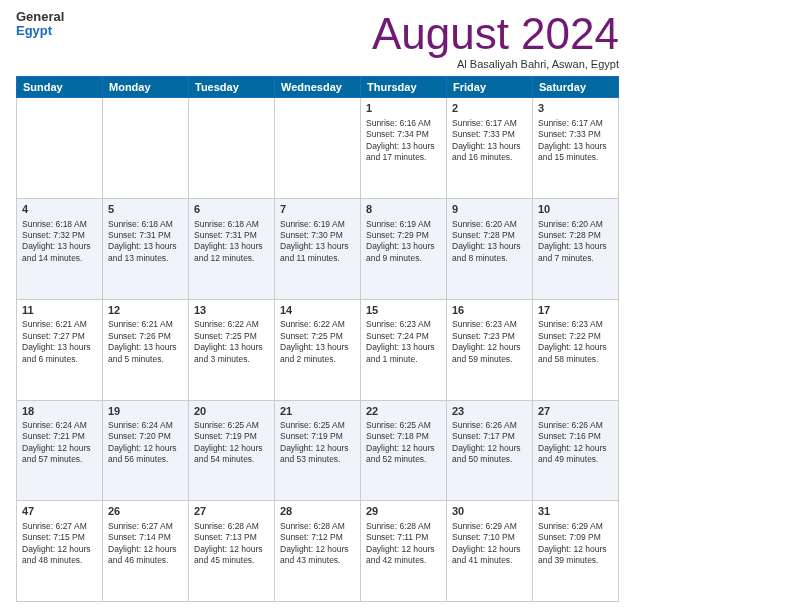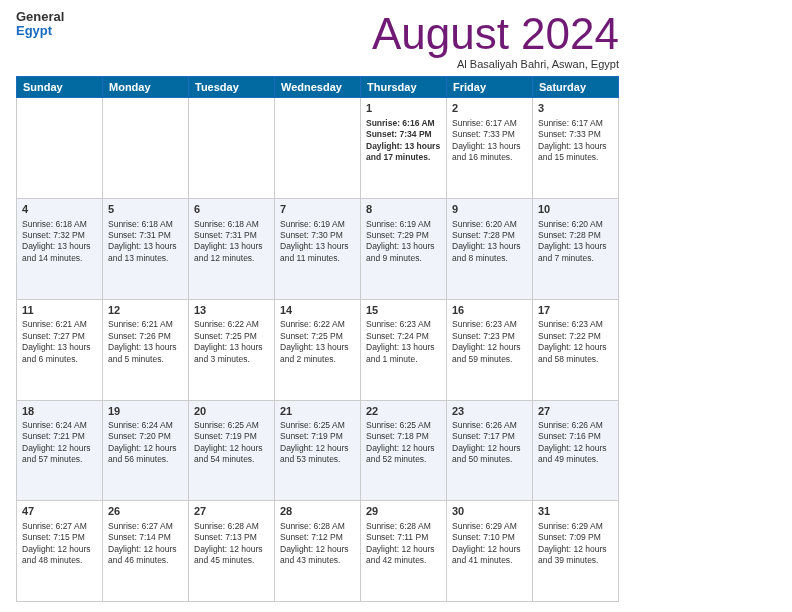--- a/index.html
+++ b/index.html
@@ -133,21 +133,21 @@
       </tr>
     </thead>
     <tbody id="calendar-body">
     <tr class="row-norm">
           <td class="empty-cell"></td>
           <td class="empty-cell"></td>
           <td class="empty-cell"></td>
           <td class="empty-cell"></td>
           <td>
             <span class="day-number">1</span>
-            <div class="day-info" style="white-space: pre-line; font-weight: bold;">Sunrise: 6:16 AM
+            <div class="day-info" style="white-space: pre-line;">Sunrise: 6:16 AM
 Sunset: 7:34 PM
 Daylight: 13 hours
 and 17 minutes.</div>
           </td>
           <td>
             <span class="day-number">2</span>
             <div class="day-info" style="white-space: pre-line;">Sunrise: 6:17 AM
 Sunset: 7:33 PM
 Daylight: 13 hours
 and 16 minutes.</div>

